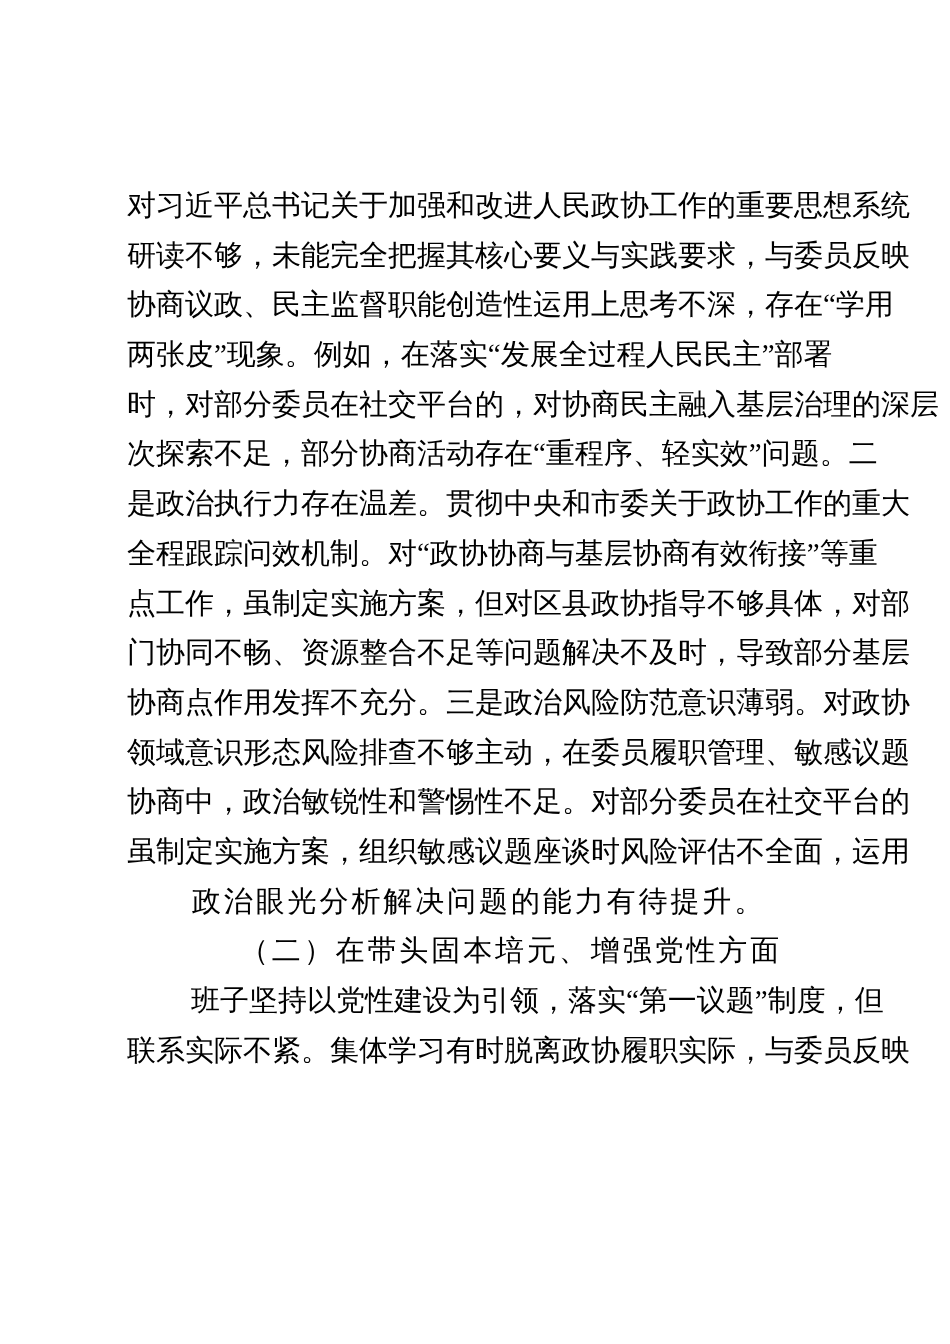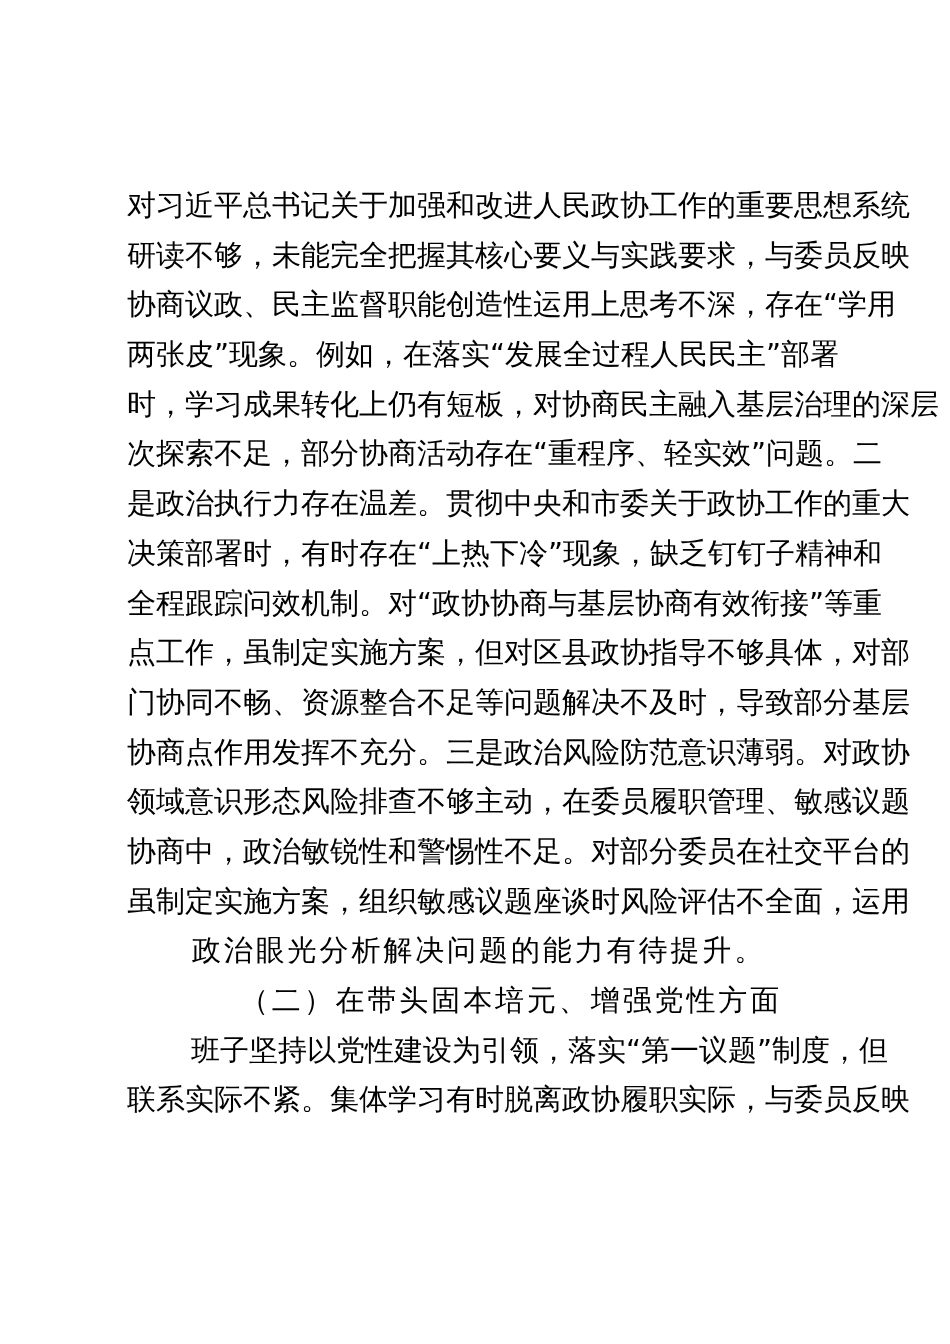--- a/index.html
+++ b/index.html
@@ -13,20 +13,21 @@
     position: relative;
     overflow: hidden;
     font-family: "DejaVu Sans", "Liberation Sans", sans-serif;
     color: #000000;
   }
   .page {
     position: absolute;
     left: 127px;
     top: 181px;
     width: 704px;
+    font-family: Liberation Serif, serif;
   }
   .line {
     height: 49.7px;
     line-height: 49.7px;
     font-size: 29px;
     white-space: nowrap;
     letter-spacing: 2.9px;
   }
   .justify {
     text-align: justify;
@@ -42,24 +43,23 @@
 </style>
 </head>
 <body>
 
 <div class="page">
   <div>
     <div class="line justify">对习近平总书记关于加强和改进人民政协工作的重要思想系统</div>
     <div class="line justify">研读不够，未能完全把握其核心要义与实践要求，与委员反映</div>
     <div class="line justify">协商议政、民主监督职能创造性运用上思考不深，存在“学用</div>
     <div class="line justify">两张皮”现象。例如，在落实“发展全过程人民民主”部署</div>
-    <div class="line justify">时，学习成果转化上仍有短板，对协商民主融入基层治理的深层</div>
+    <div class="line justify">时，对部分委员在社交平台的，对协商民主融入基层治理的深层</div>
     <div class="line justify">次探索不足，部分协商活动存在“重程序、轻实效”问题。二</div>
     <div class="line justify">是政治执行力存在温差。贯彻中央和市委关于政协工作的重大</div>
-    <div class="line justify">决策部署时，有时存在“上热下冷”现象，缺乏钉钉子精神和</div>
     <div class="line justify">全程跟踪问效机制。对“政协协商与基层协商有效衔接”等重</div>
     <div class="line justify">点工作，虽制定实施方案，但对区县政协指导不够具体，对部</div>
     <div class="line justify">门协同不畅、资源整合不足等问题解决不及时，导致部分基层</div>
     <div class="line justify">协商点作用发挥不充分。三是政治风险防范意识薄弱。对政协</div>
     <div class="line justify">领域意识形态风险排查不够主动，在委员履职管理、敏感议题</div>
     <div class="line justify">协商中，政治敏锐性和警惕性不足。对部分委员在社交平台的</div>
     <div class="line justify">虽制定实施方案，组织敏感议题座谈时风险评估不全面，运用</div>
     <div class="line last">政治眼光分析解决问题的能力有待提升。</div>
   </div>
 

